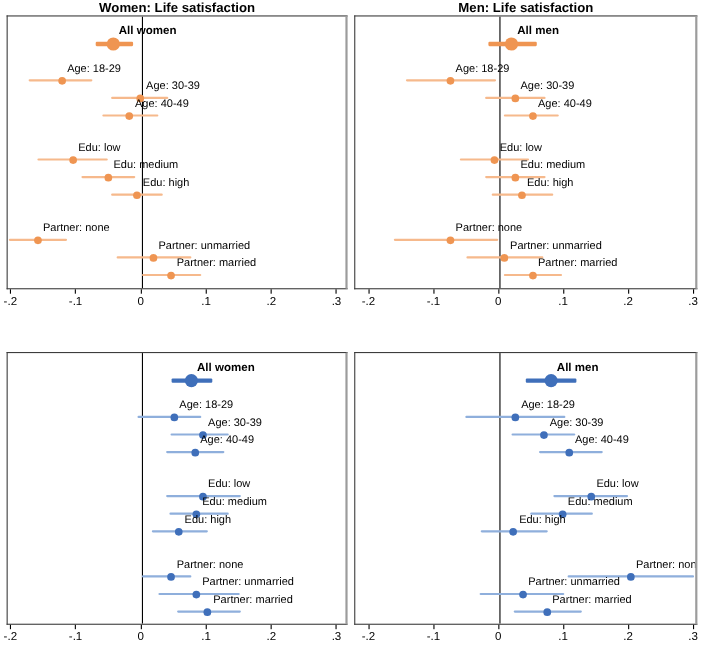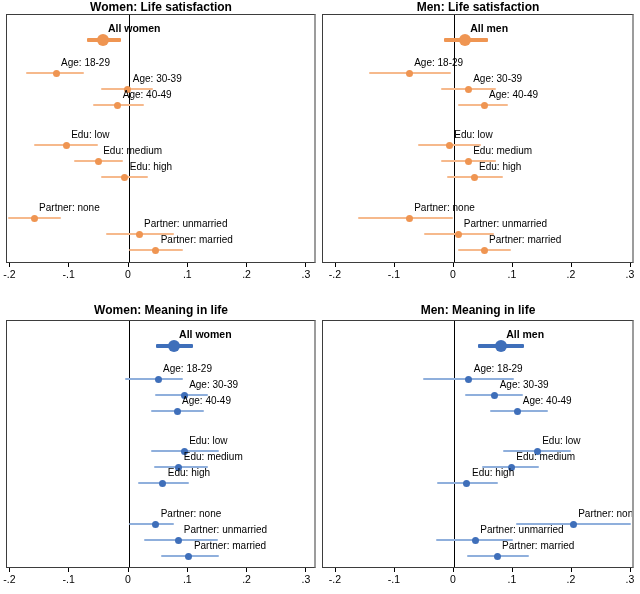--- a/index.html
+++ b/index.html
@@ -52,22 +52,20 @@
     color: #000;
   }
 </style>
 </head>
 <body>
 
 <div class="figure">
 
   <div class="panel-title" style="left:322px; top:0; width:312px;">Men: Life satisfaction</div>
   <div class="panel-title" style="left:6px; top:0; width:310px;">Women: Life satisfaction</div>
-  <div class="panel-title" style="left:6px; top:303px; width:310px;">Women: Meaning in life</div>
-  <div class="panel-title" style="left:322px; top:303px; width:312px;">Men: Meaning in life</div>
 
   <div class="panel" style="left: 6px; top: 14px; width: 310px; height: 249px;">
       <div class="zero-line" style="left: 121.5px; background: rgb(0, 0, 0);"></div>
       <div class="ci-line" style="left: 79.897px; width: 34.394px; top: 23px; height: 4px; background: rgb(239, 149, 82);"></div>
       <div class="coef-dot" style="left: 89.908px; top: 19px; width: 12px; height: 12px; background: rgb(239, 149, 82);"></div>
       <div class="coef-label bold" style="left: 100.908px; top: 8px;">All women</div>
       <div class="ci-line" style="left: 19.411px; width: 57.521px; top: 57px; height: 2px; background: rgb(246, 185, 140);"></div>
       <div class="coef-dot" style="left: 45.561px; top: 54.5px; width: 7px; height: 7px; background: rgb(239, 149, 82);"></div>
       <div class="coef-label" style="left: 54.061px; top: 42px;">Age: 18-29</div>
       <div class="ci-line" style="left: 94.129px; width: 51.591px; top: 73px; height: 2px; background: rgb(246, 185, 140);"></div>

